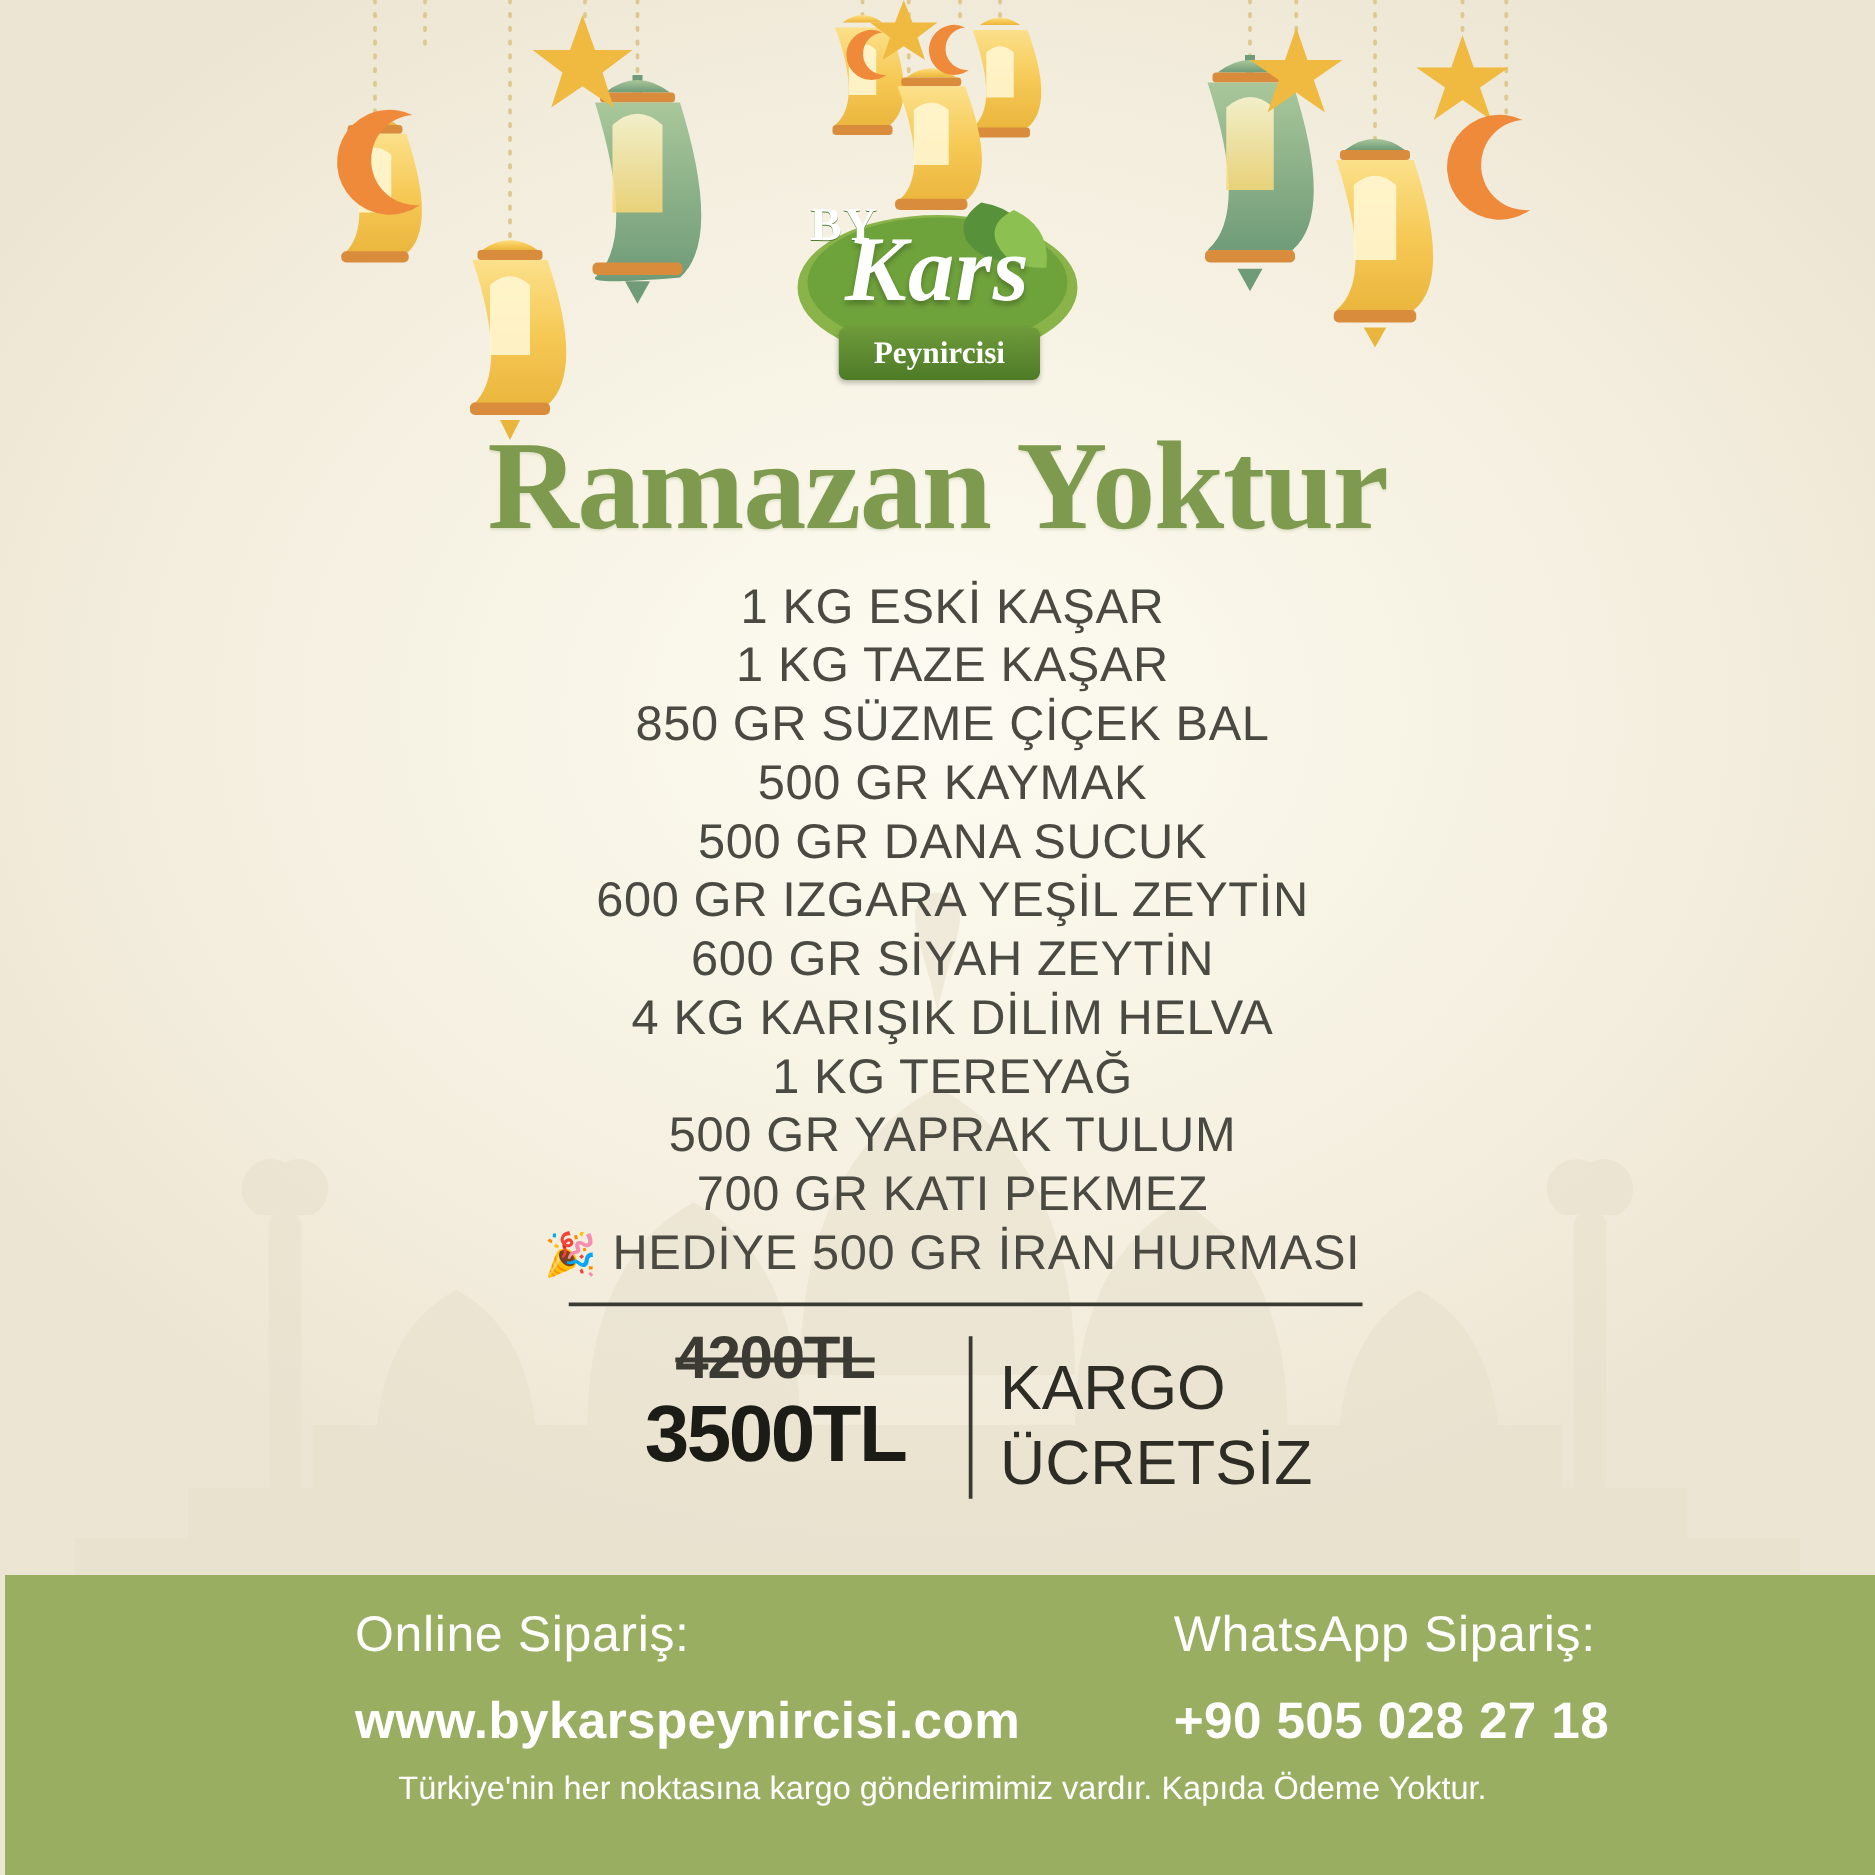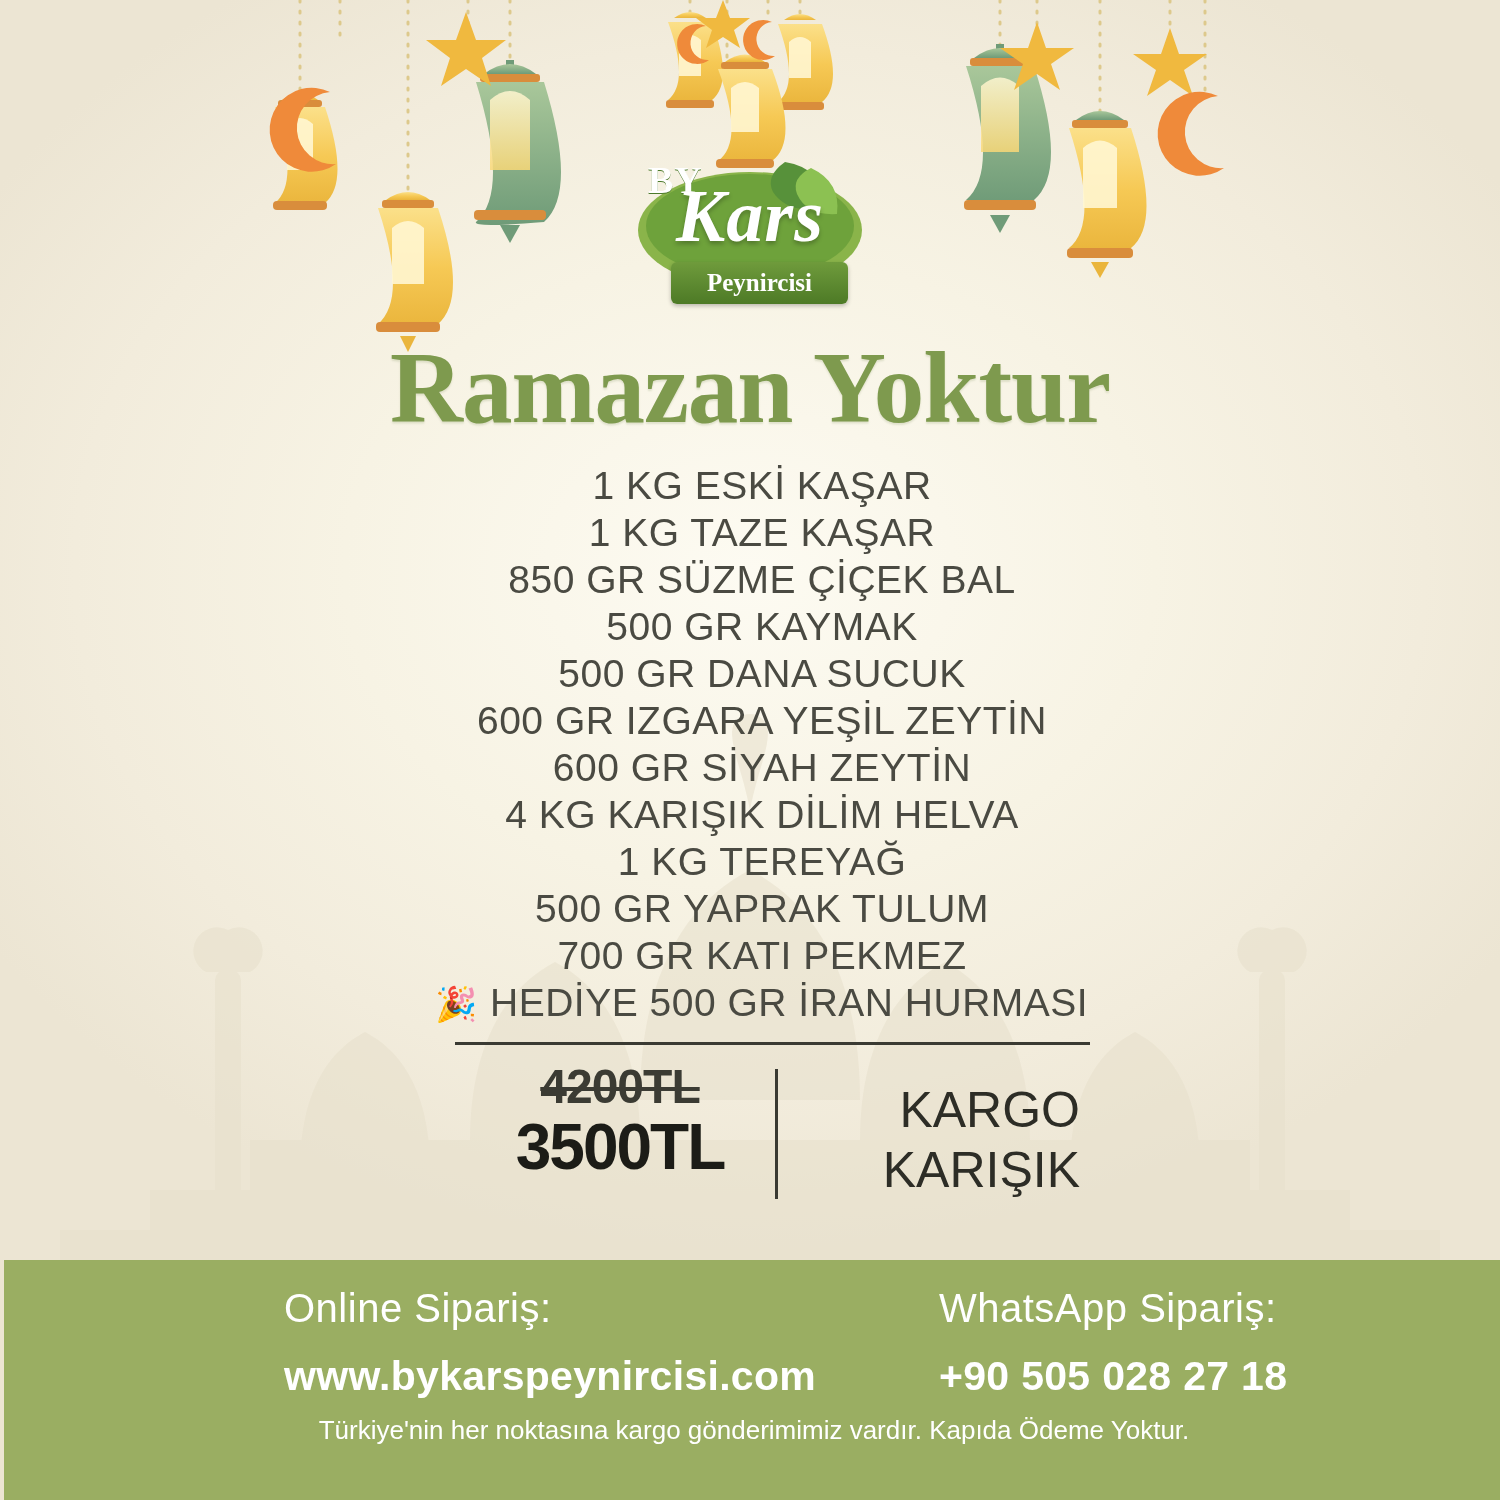--- a/index.html
+++ b/index.html
@@ -52,21 +52,21 @@
   .logo-kars {
     position:absolute; left:0; top:22px; width:230px;
     font-family:"Liberation Serif", serif;
     font-style:italic; font-weight:bold;
     font-size:74px; color:#ffffff;
     letter-spacing:1px;
     text-shadow:0 3px 4px rgba(0,0,0,.25);
   }
   .logo-ribbon {
     position:absolute; left:36px; top:110px;
-    width:177px; height:42px;
+    width:161px; height:42px;
     background:linear-gradient(180deg,#6f9b3c,#4d7a26);
     border-radius:6px;
     box-shadow:0 2px 4px rgba(0,0,0,.25);
   }
   .logo-ribbon span {
     display:block; line-height:42px;
     font-family:"Liberation Serif", serif;
     font-size:25px; font-weight:bold; color:#ffffff;
   }
 
@@ -120,21 +120,21 @@
     letter-spacing:-2px;
     margin-top:-4px;
   }
   .divider {
     position:absolute; left:320px; top:24px;
     width:3px; height:130px;
     background:#3a3a32;
   }
   .price-right {
     position:absolute; left:345px; top:36px; width:280px;
-    text-align:right;
+    text-align:left;
     color:#2d2d26;
   }
   .kargo-1 { font-size:50px; letter-spacing:0px; }
   .kargo-2 { font-size:50px; letter-spacing:0px; margin-top:2px; }
 
   
   .footer {
     position:absolute; left:4px; bottom:0;
     width:1500px; height:240px;
     background:#9aae62;
@@ -330,21 +330,21 @@
   </div>
 
   <div class="price-box">
     <div class="price-left">
       <div class="old-price">4200TL</div>
       <div class="new-price">3500TL</div>
     </div>
     <div class="divider"></div>
     <div class="price-right">
       <div class="kargo-1">KARGO</div>
-      <div class="kargo-2">KARIŞIK</div>
+      <div class="kargo-2">ÜCRETSİZ</div>
     </div>
   </div>
 
   <div class="footer">
     <div class="footer-cols">
       <div class="fcol left">
         <div class="flabel">Online Sipariş:</div>
         <div class="fvalue">www.bykarspeynircisi.com</div>
       </div>
       <div class="fcol right">

